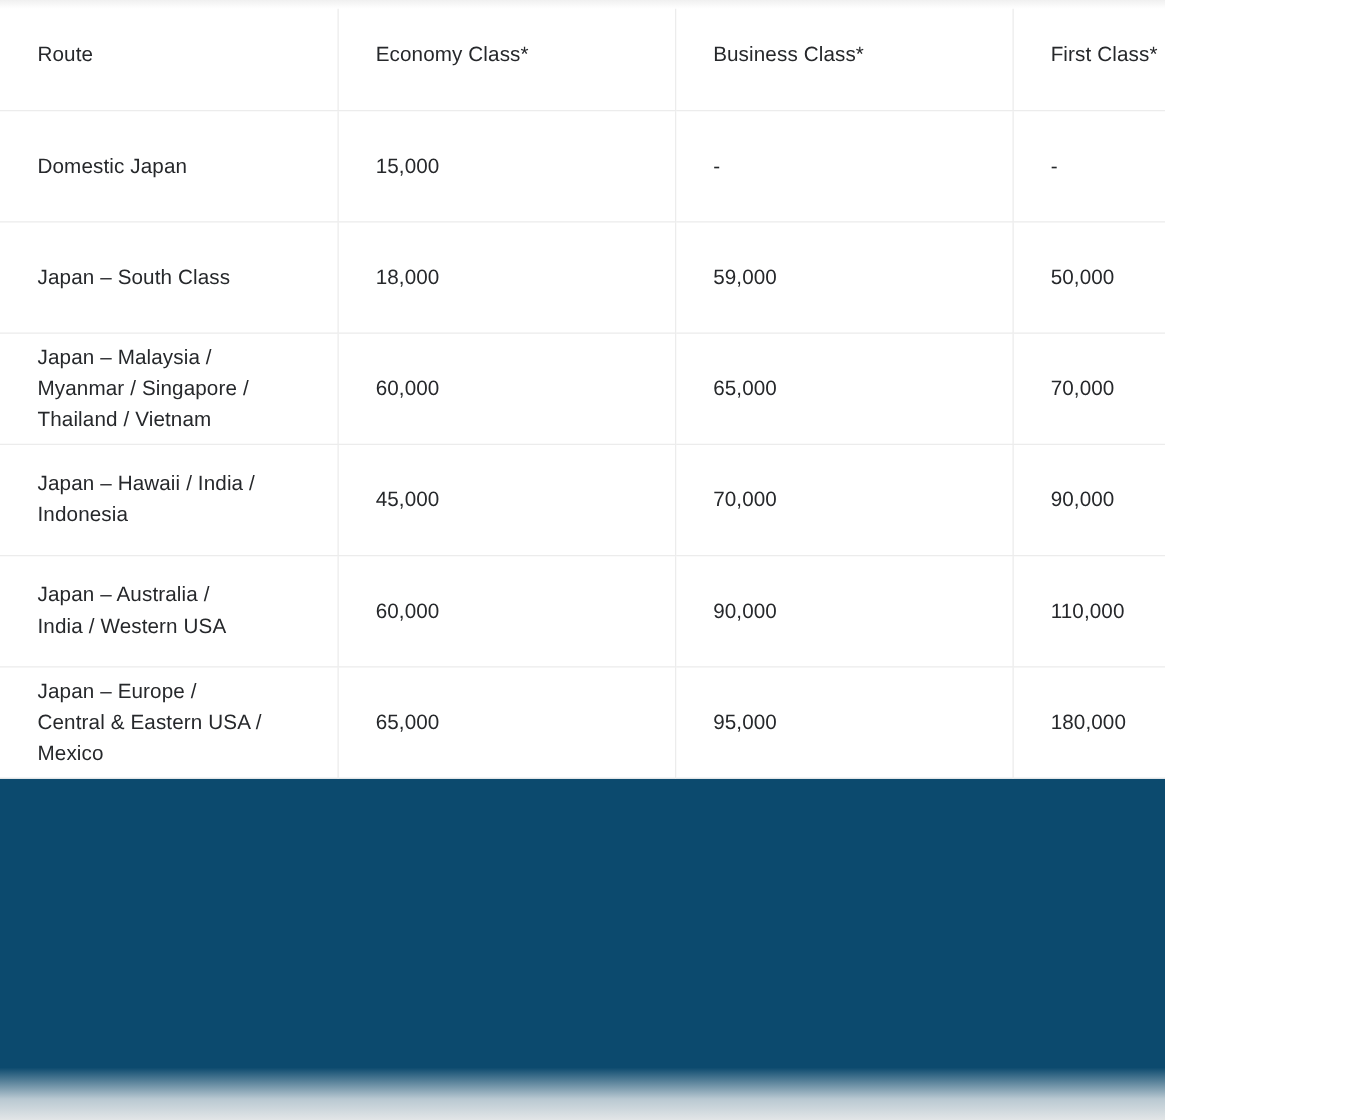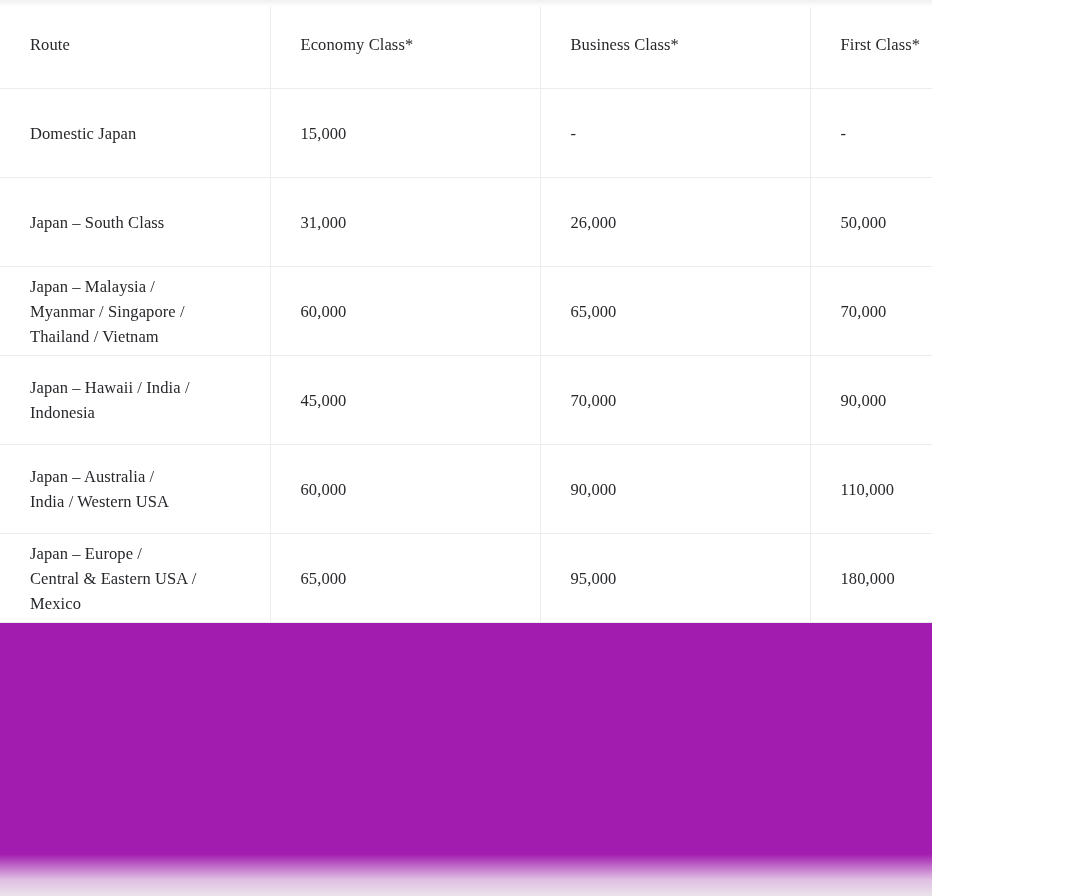--- a/index.html
+++ b/index.html
@@ -13,23 +13,22 @@
     height: 896px;
     overflow: hidden;
     font-family: "Liberation Sans", "DejaVu Sans", sans-serif;
     -webkit-font-smoothing: antialiased;
   }
 
   .table-viewport {
     position: relative;
     width: 932px;
     height: 896px;
-    background: #a21caf;
+    background: #0c4a6e;
     overflow: hidden;
-    font-family: Liberation Serif, serif;
   }
 
   table.award-table {
     border-collapse: collapse;
     width: 1080px;
     table-layout: fixed;
     background: #ffffff;
   }
 
   table.award-table col.c-route   { width: 270px; }
@@ -149,24 +148,24 @@
         <td>
             <span class="value-text">-</span>
           </td>
       </tr>
 
       <tr data-lines="1">
         <td>
             <span class="route-text">Japan – South Class</span>
           </td>
         <td>
-            <span class="value-text">31,000</span>
-          </td>
-        <td>
-            <span class="value-text">26,000</span>
+            <span class="value-text">18,000</span>
+          </td>
+        <td>
+            <span class="value-text">59,000</span>
           </td>
         <td>
             <span class="value-text">50,000</span>
           </td>
       </tr>
 
 
       <tr data-lines="3">
         <td>
             <span class="route-text">Japan – Malaysia /

